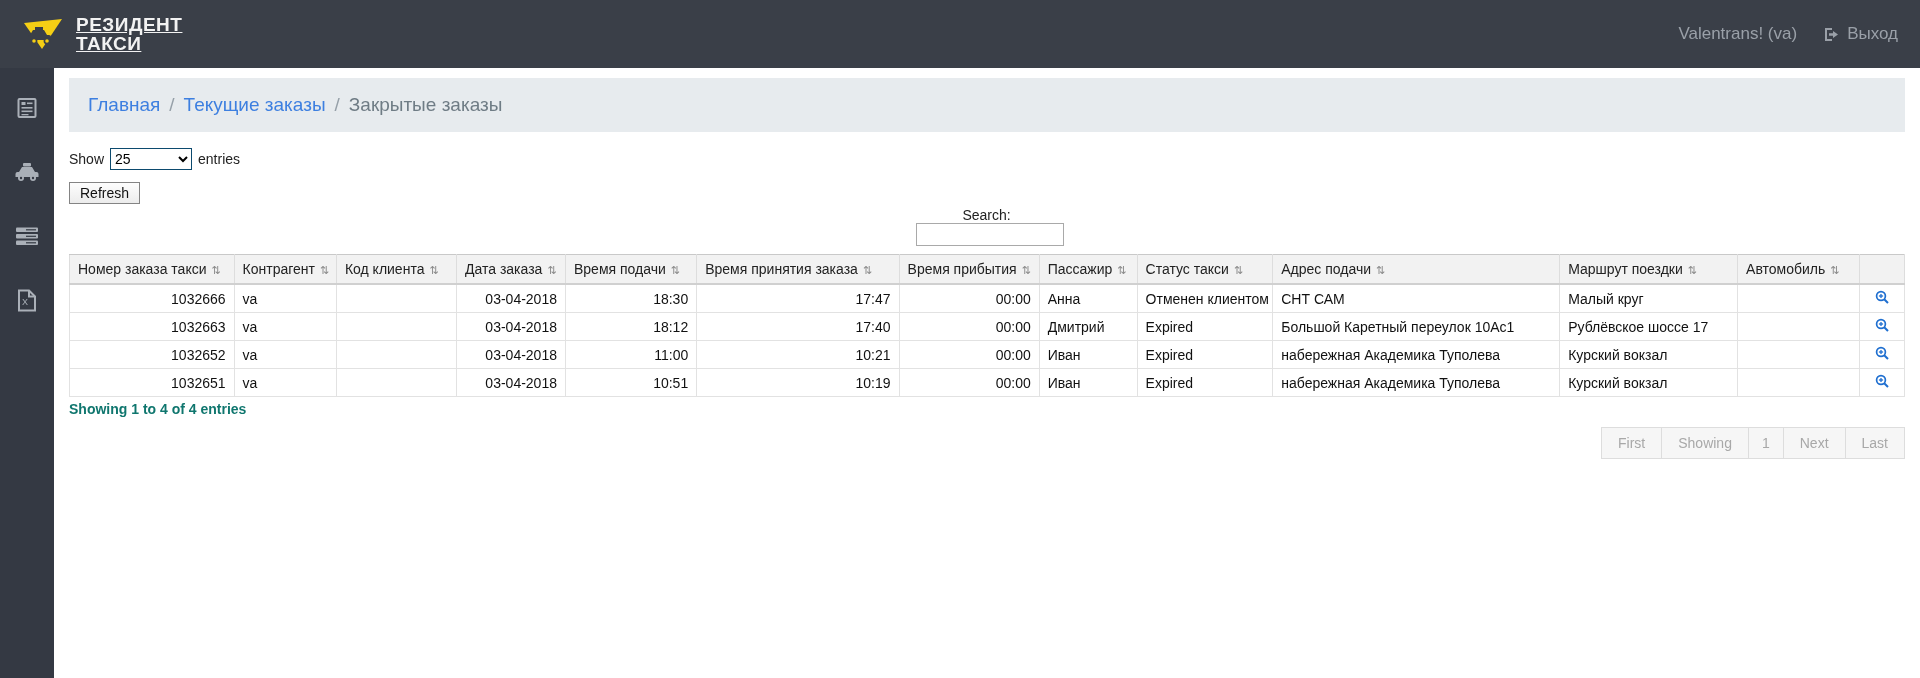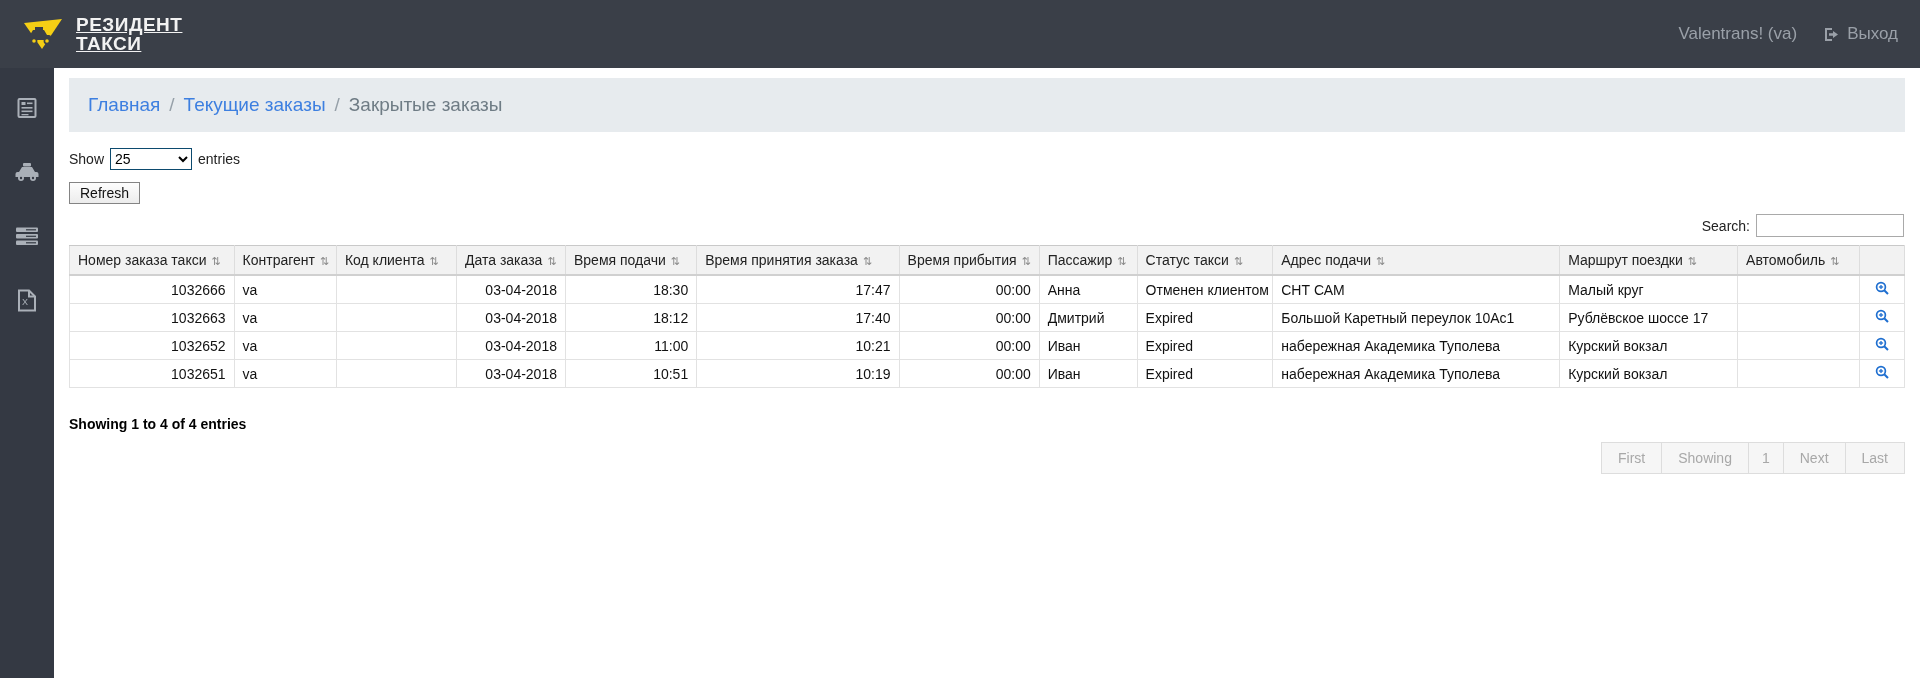--- a/index.html
+++ b/index.html
@@ -98,24 +98,25 @@
   #refresh-button {
     font-family: "Liberation Sans", sans-serif;
     font-size: 14px;
     padding: 2px 10px;
     border: 1px solid #848484;
     background: linear-gradient(#fdfdfd, #ececec);
     color: #111;
     cursor: pointer;
   }
   #dt-filter {
-    margin-top: 10px;
+    margin-top: 3px;
     display: flex; justify-content: flex-end; align-items: center;
     font-size: 14px; color: #222;
     padding-right: 1px;
+    flex-direction: column;
   }
   #dt-filter input {
     margin-left: 6px;
     width: 148px; height: 23px;
     border: 1px solid #a9a9a9;
     font-size: 14px;
     font-family: "Liberation Sans", sans-serif;
     padding: 1px 4px;
   }
 
@@ -170,22 +171,22 @@
   col.c6 { width: 126px; }
   col.c7 { width: 88px; }
   col.c8 { width: 122px; }
   col.c9 { width: 258px; }
   col.c10 { width: 160px; }
   col.c11 { width: 110px; }
   col.c12 { width: 40px; }
 
   
   #dt-info {
-    margin-top: 28px;
-    font-size: 14px; font-weight: bold; color: #000000;
+    margin-top: 4px;
+    font-size: 14px; font-weight: bold; color: #0f766e;
   }
   #dt-paginate {
     margin-top: 10px;
     display: flex; justify-content: flex-end;
   }
   .page-btn {
     border: 1px solid #dddddd;
     border-right: none;
     background: #f6f6f6;
     color: #a8a8a8;

